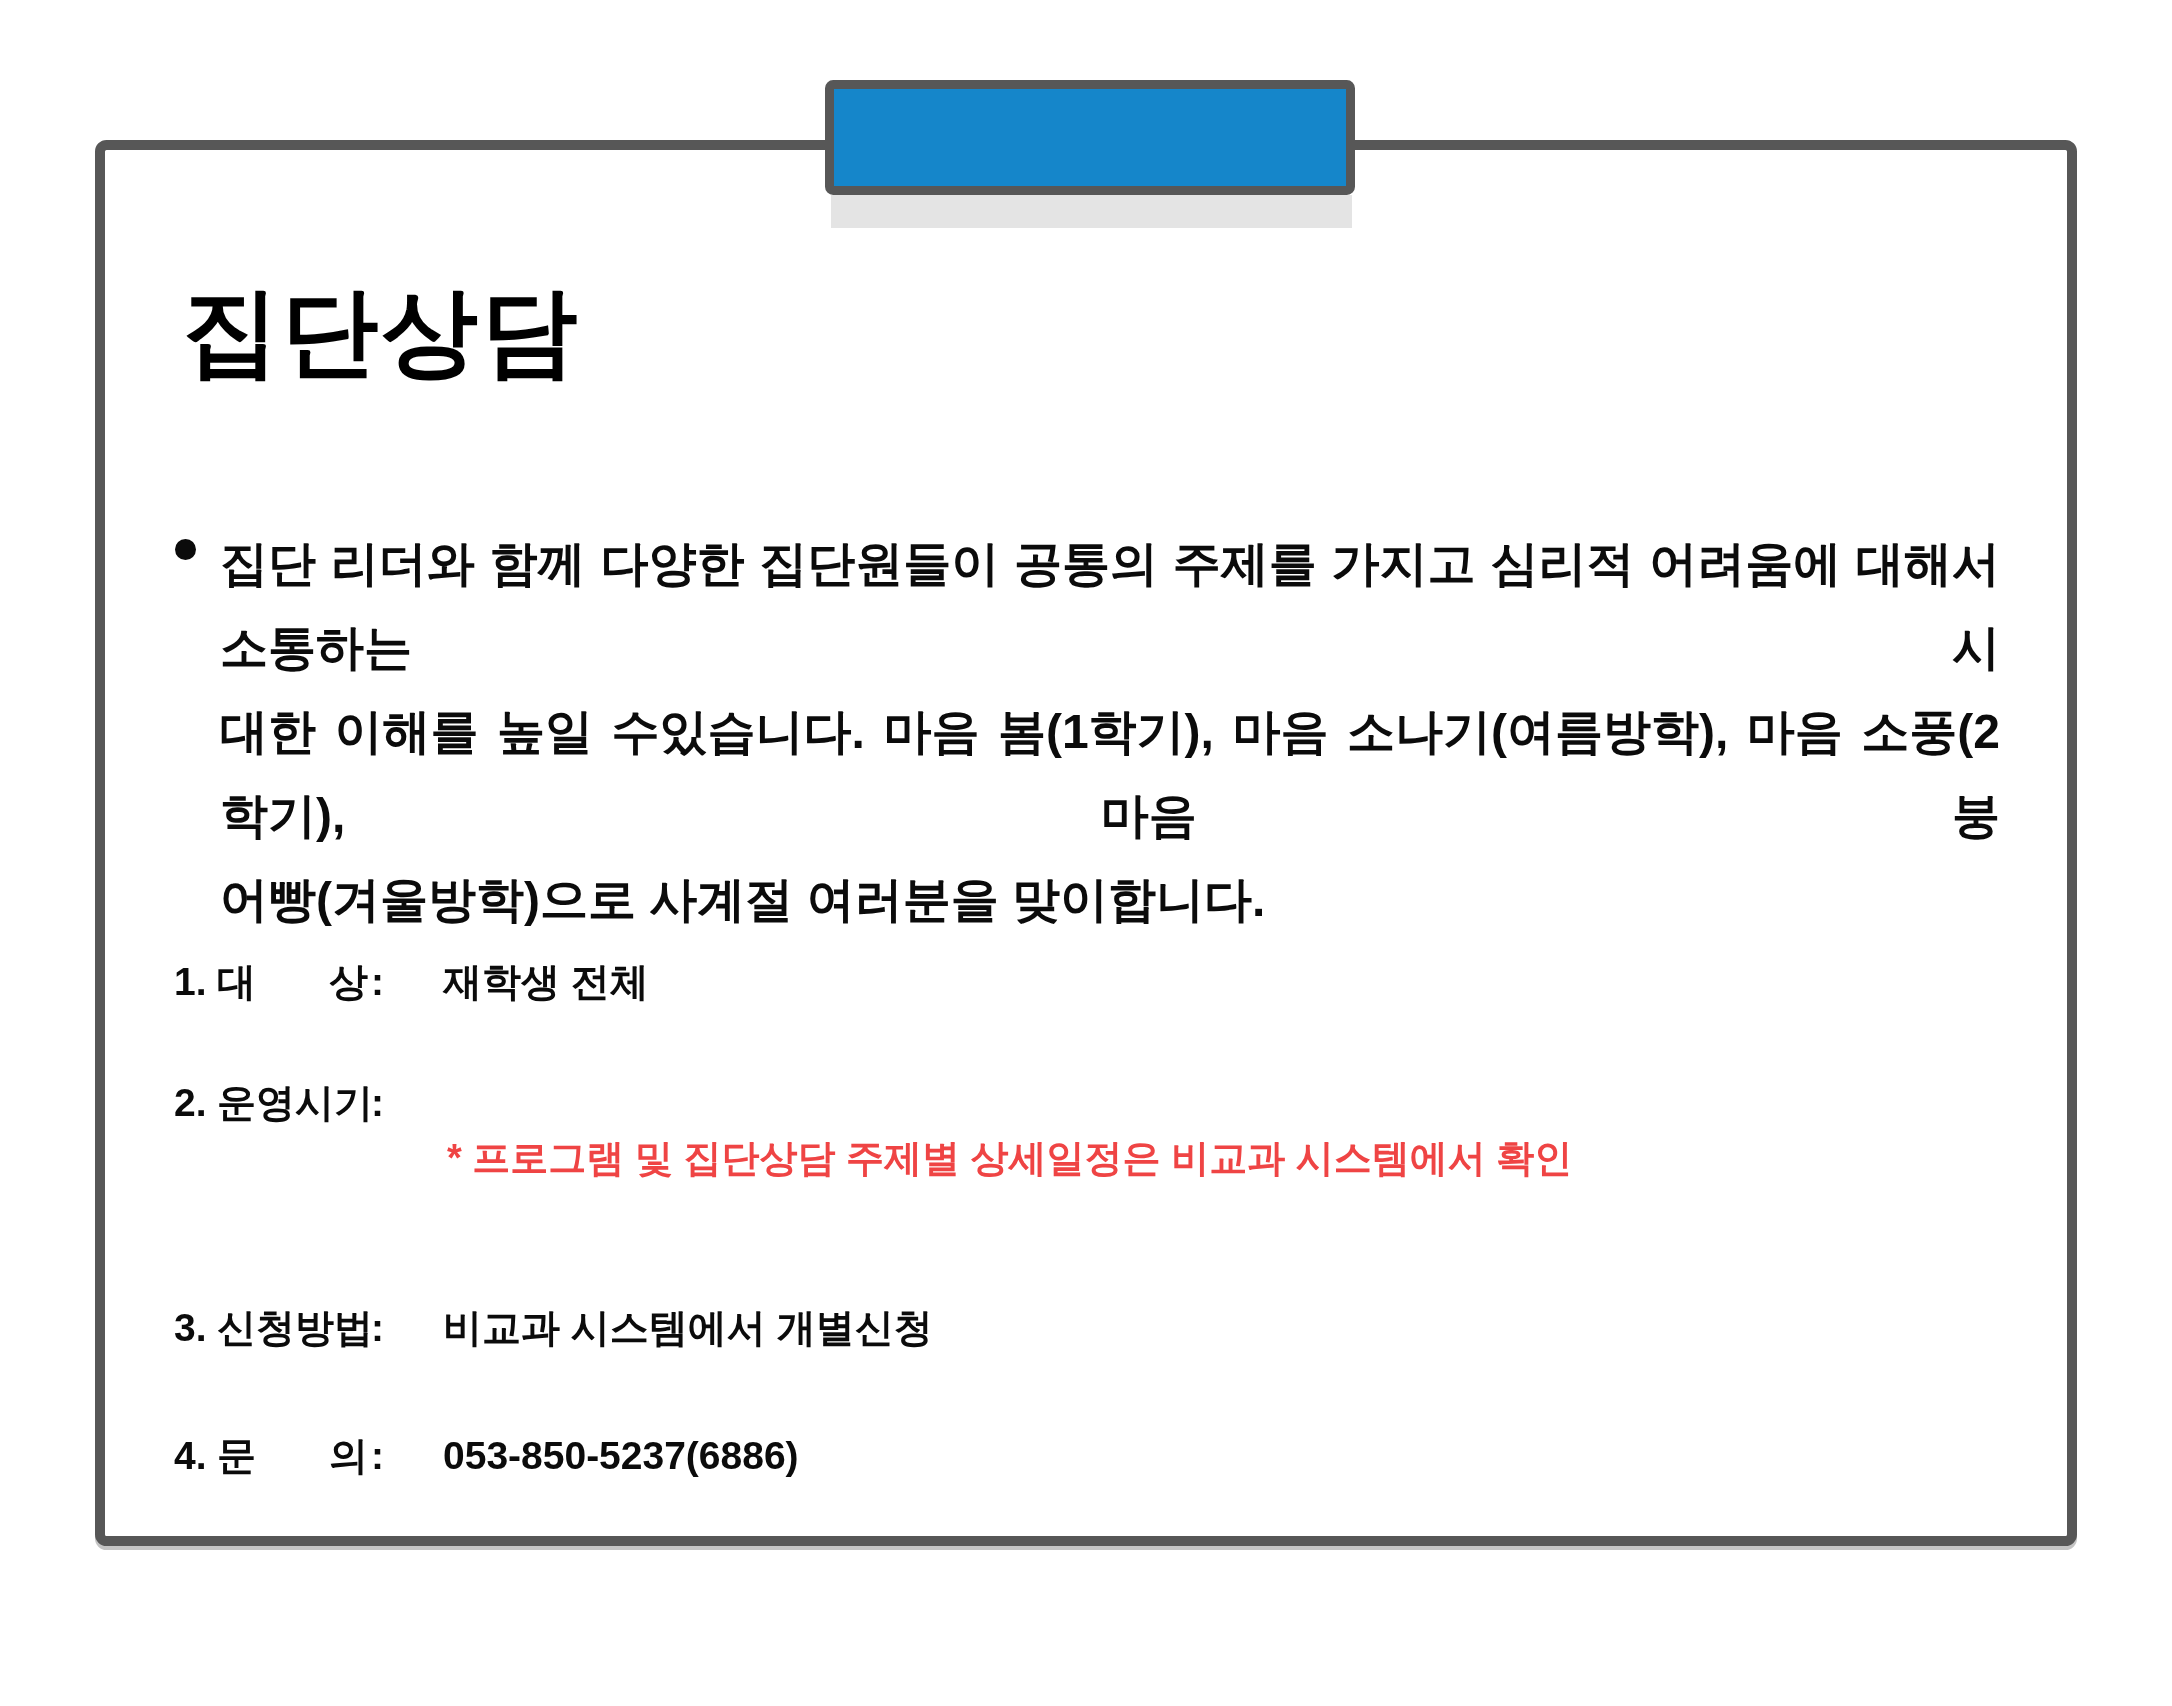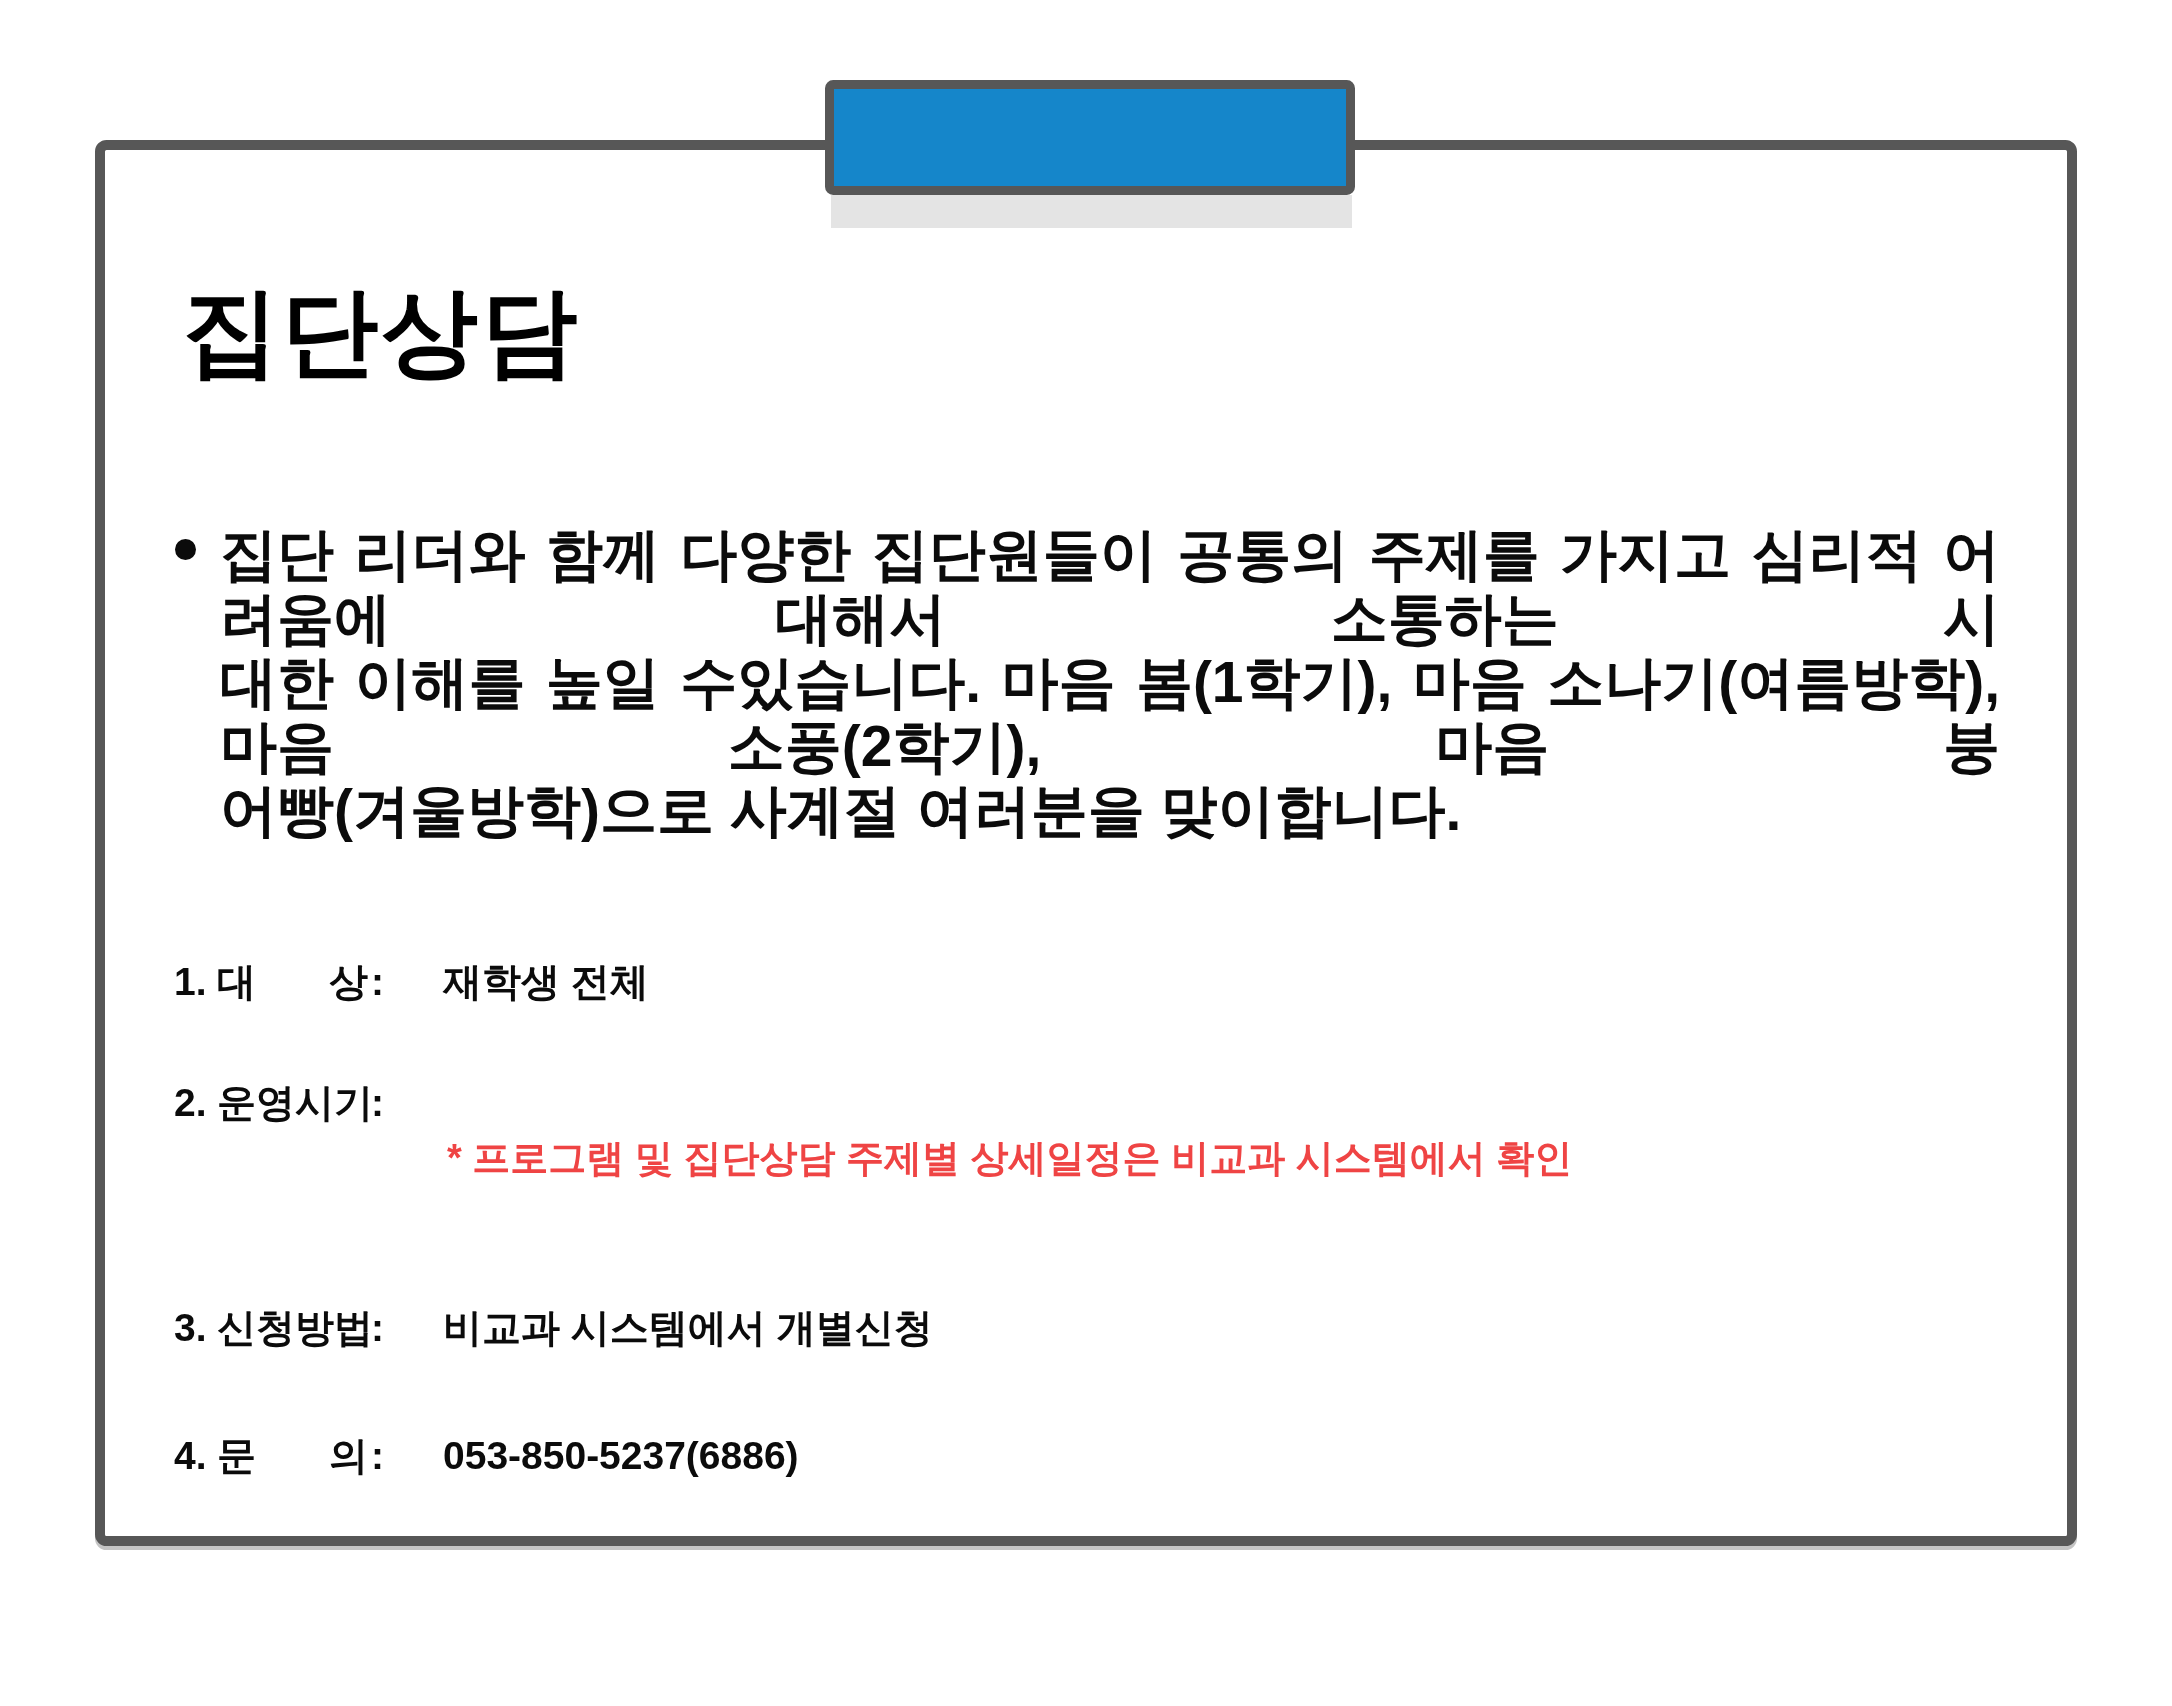--- a/index.html
+++ b/index.html
@@ -53,23 +53,23 @@
     position:absolute;
     left:175px;top:539px;
     width:21.3px;height:21.3px;
     border-radius:50%;
     background:#0b0b0b;
   }
   .para{
     position:absolute;
     left:220px;top:522px;
     width:1780px;
-    font-size:57px;
+    font-size:48px;
     font-weight:600;
-    line-height:64px;
+    line-height:84px;
     color:#0b0b0b;
   }
   .para .jline{
     text-align:justify;
     text-align-last:justify;
   }
   .para .lline{
     text-align:left;
   }
   

